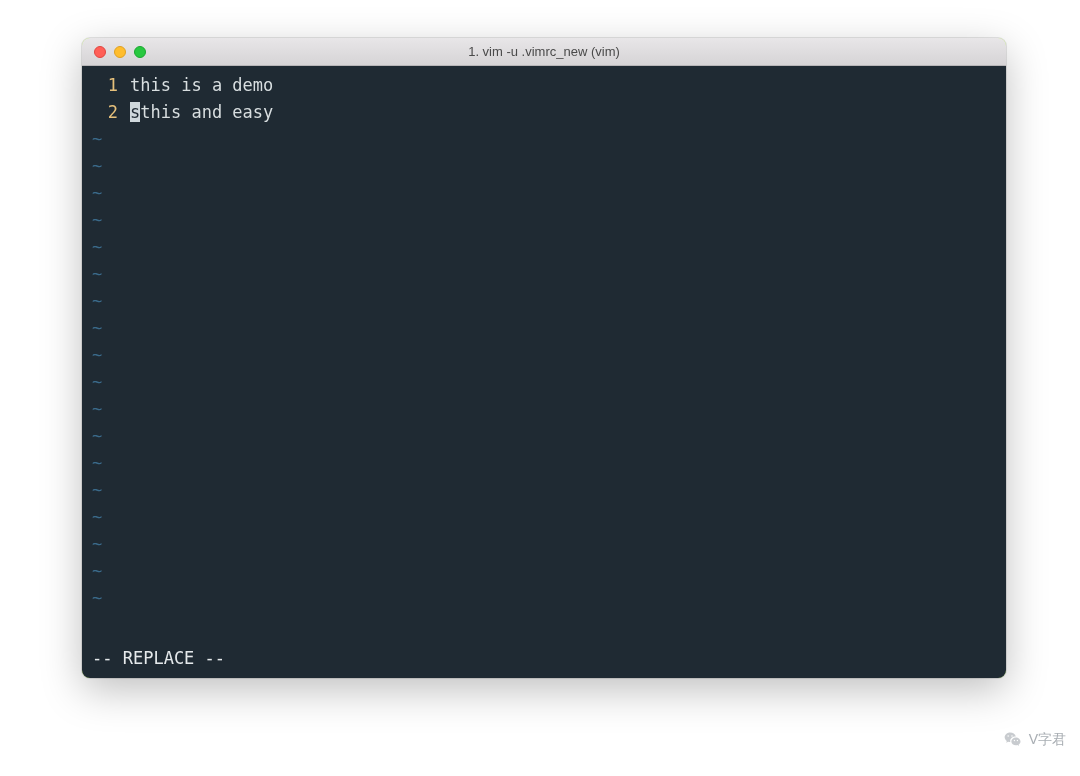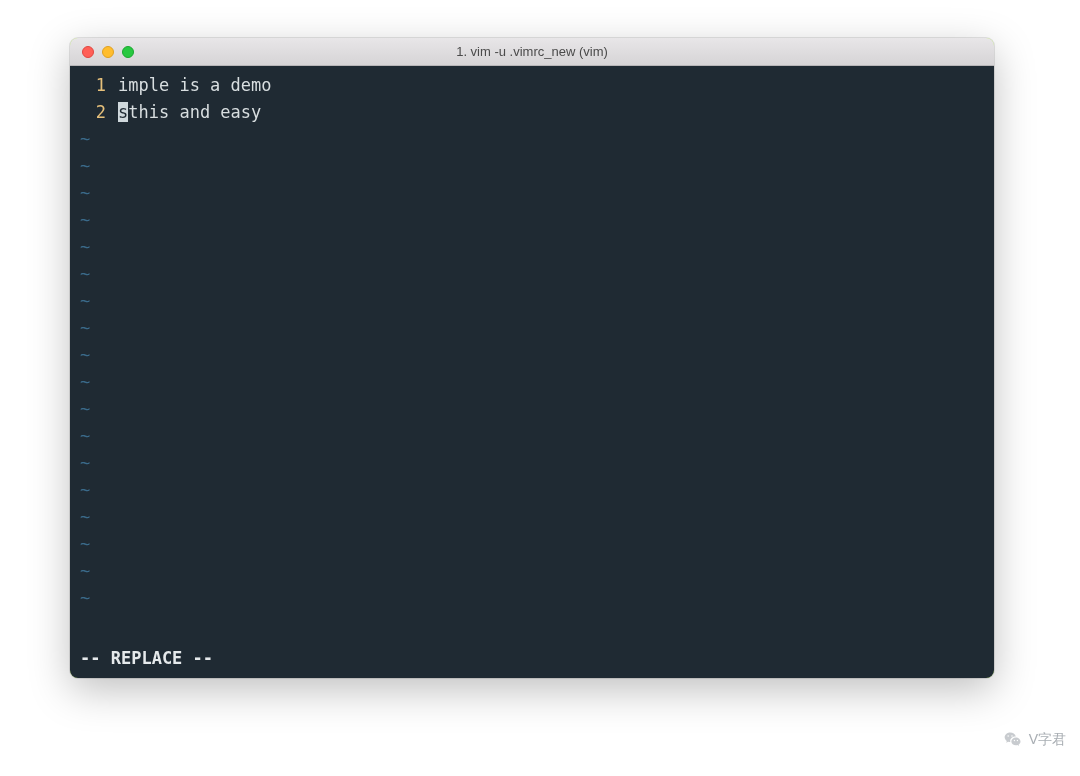--- a/index.html
+++ b/index.html
@@ -11,21 +11,21 @@
       width: 1080px;
       height: 776px;
       background: #ffffff;
       font-family: "Menlo", "Monaco", "Consolas", monospace;
       position: relative;
       overflow: hidden;
     }
     .window {
       position: absolute;
       top: 38px;
-      left: 70px;
+      left: 82px;
       width: 924px;
       height: 640px;
       border-radius: 8px;
       overflow: hidden;
       box-shadow: 0 12px 40px rgba(0,0,0,0.25), 0 0 0 1px rgba(0,0,0,0.1);
       display: flex;
       flex-direction: column;
       background: #bef264;
     }
     .titlebar {
@@ -92,21 +92,21 @@
     }
     .cursor-char {
       background: #cfd8dc;
       color: #1f2a33;
     }
     .tilde-line {
       color: #3a6a8a;
     }
     .status-line {
       color: #e5e9eb;
-      font-weight: bold;
+      font-weight: normal;
       white-space: pre;
       padding-bottom: 2px;
     }
     .watermark {
       position: absolute;
       right: 14px;
       bottom: 26px;
       display: flex;
       align-items: center;
       gap: 6px;
@@ -131,21 +131,21 @@
       <div class="traffic-light tl-min"></div>
       <div class="traffic-light tl-max"></div>
     </div>
     <div class="title-text">1. vim -u .vimrc_new (vim)</div>
   </div>
 
   <div class="terminal">
     <div class="editor-lines">
       <div class="line">
         <span class="gutter">1</span>
-        <span class="linetext">imple is a demo</span>
+        <span class="linetext">this is a demo</span>
       </div>
       <div class="line">
         <span class="gutter">2</span>
         <span class="linetext"><span></span><span class="cursor-char">s</span><span>this and easy</span></span>
       </div>
       <div class="line tilde-line">~</div>
         <div class="line tilde-line">~</div>
         <div class="line tilde-line">~</div>
         <div class="line tilde-line">~</div>
         <div class="line tilde-line">~</div>

